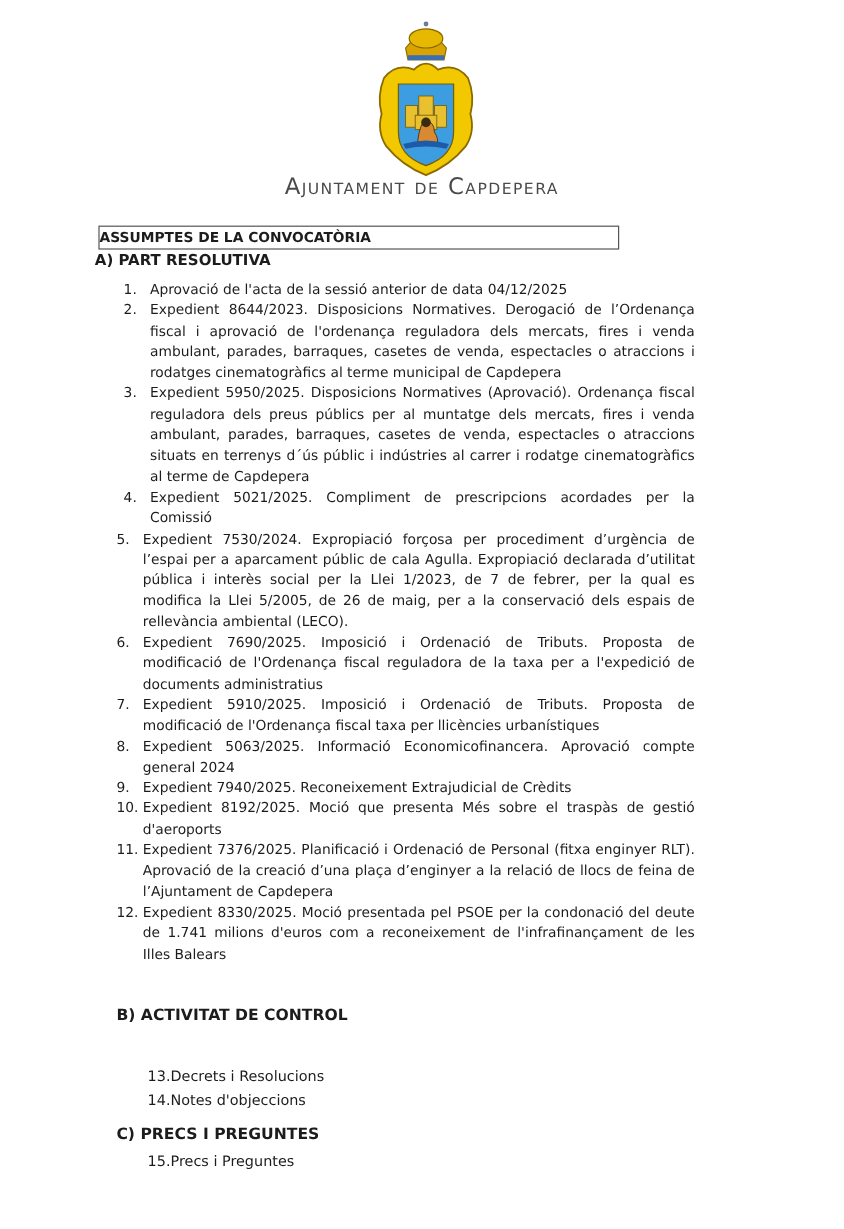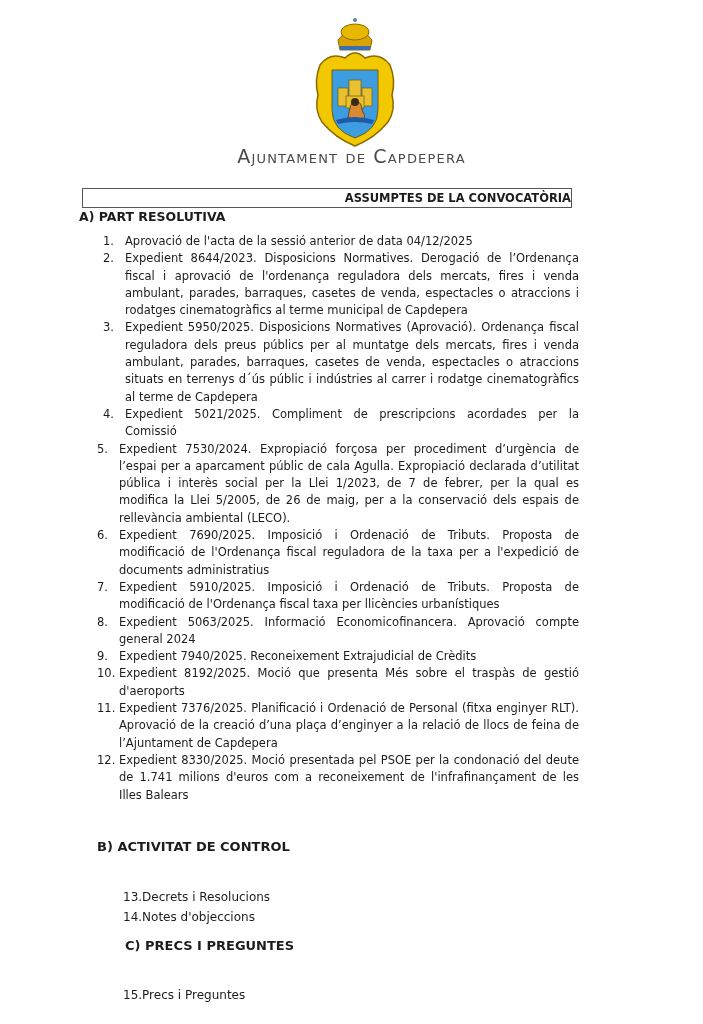--- a/index.html
+++ b/index.html
@@ -7,35 +7,35 @@
       width: 703px; height: 1024px; position: relative; overflow: hidden;
       font-family: "DejaVu Sans", sans-serif; color: #1c1c1c;
     }
     .crest { position: absolute; left: 300px; top: 10px; width: 110px; height: 140px; }
     .org-name {
       position: absolute; left: 0; width: 703px; top: 145px; text-align: center;
       font-family: "DejaVu Sans", sans-serif; font-size: 19px; letter-spacing: 1.2px;
       color: #4a4a4a; font-variant: small-caps;
     }
     .title-box {
-      position: absolute; left: 82px; top: 188px; width: 490px; height: 20px;
+      position: absolute; left: 82px; top: 188px; width: 434px; height: 20px;
       border: 1px solid #555; box-sizing: border-box;
-      text-align: right; font-weight: bold; font-size: 11.5px; line-height: 18px;
+      text-align: left; font-weight: bold; font-size: 11.5px; line-height: 18px;
     }
     .sec-a { position: absolute; left: 79px; top: 209px; font-weight: bold; font-size: 12.5px; text-align: right; }
     .list {
       position: absolute; left: 97px; top: 233px; width: 482px;
       font-size: 11.5px; line-height: 17.3px;
     }
     .item { display: flex; text-align: justify; margin-bottom: 0px; }
     .item .num { flex: 0 0 auto; min-width: 22px; }
     .item .txt { flex: 1; text-align: justify; text-align-last: left; }
     .item4b { padding-left: 18px; margin-top: 8px; text-align: justify; text-align-last: left; }
     .sec-b { position: absolute; left: 97px; top: 839px; font-weight: bold; font-size: 13px; }
-    .sec-c { position: absolute; left: 97px; top: 938px; font-weight: bold; font-size: 13px; margin-left: 28px; }
+    .sec-c { position: absolute; left: 97px; top: 938px; font-weight: bold; font-size: 13px; }
     .sub { position: absolute; left: 123px; font-size: 12px; }
   </style>
 </head>
 <body>
 
 <svg class="crest" viewBox="0 0 110 140">
 
   <path d="M38 30 Q55 8 72 30 L70 40 L40 40 Z" fill="#d9a400" stroke="#8a6a00" stroke-width="1"></path>
   <ellipse cx="55" cy="22" rx="14" ry="8" fill="#e6b800" stroke="#8a6a00" stroke-width="1"></ellipse>
   <circle cx="55" cy="10" r="2" fill="#6b7c9a"></circle>
@@ -111,13 +111,13 @@
     <span class="num">12.</span>
     <span class="txt">Expedient 8330/2025. Moció presentada pel PSOE per la condonació del deute de 1.741 milions d'euros com a reconeixement de l'infrafinançament de les Illes Balears</span>
   </div>
 </div>
 
 <div class="sec-b">B) ACTIVITAT DE CONTROL</div>
 <div class="sub" style="top:890px;">13.Decrets i Resolucions</div>
 <div class="sub" style="top:910px;">14.Notes d'objeccions</div>
 
 <div class="sec-c">C) PRECS I PREGUNTES</div>
-<div class="sub" style="top:988px;">15.Precs i Preguntes</div>
+<div class="sub" style="top:961px;">15.Precs i Preguntes</div>
 
 </body></html>

